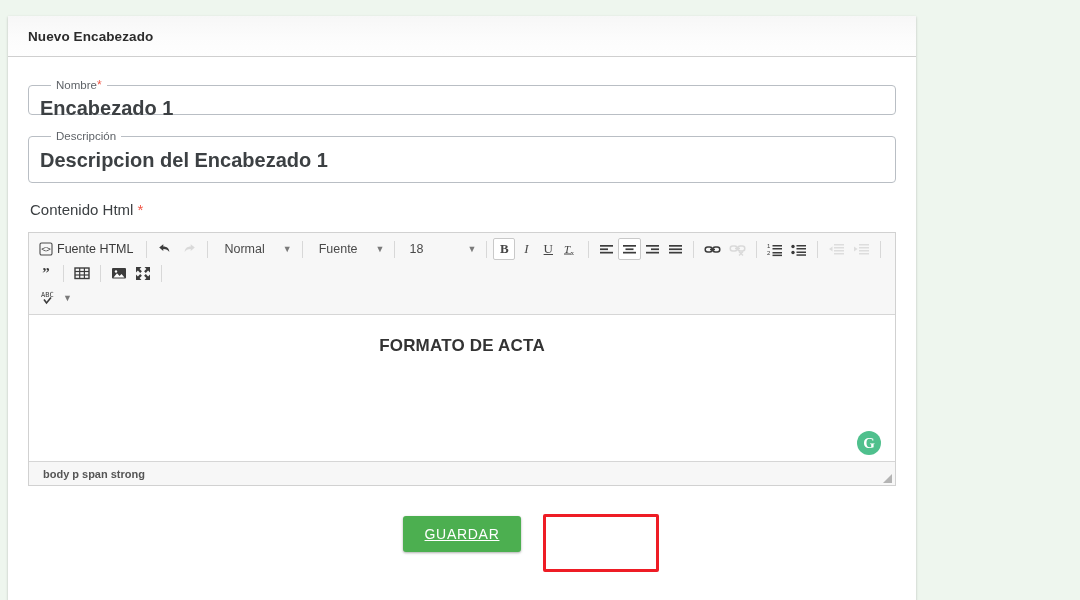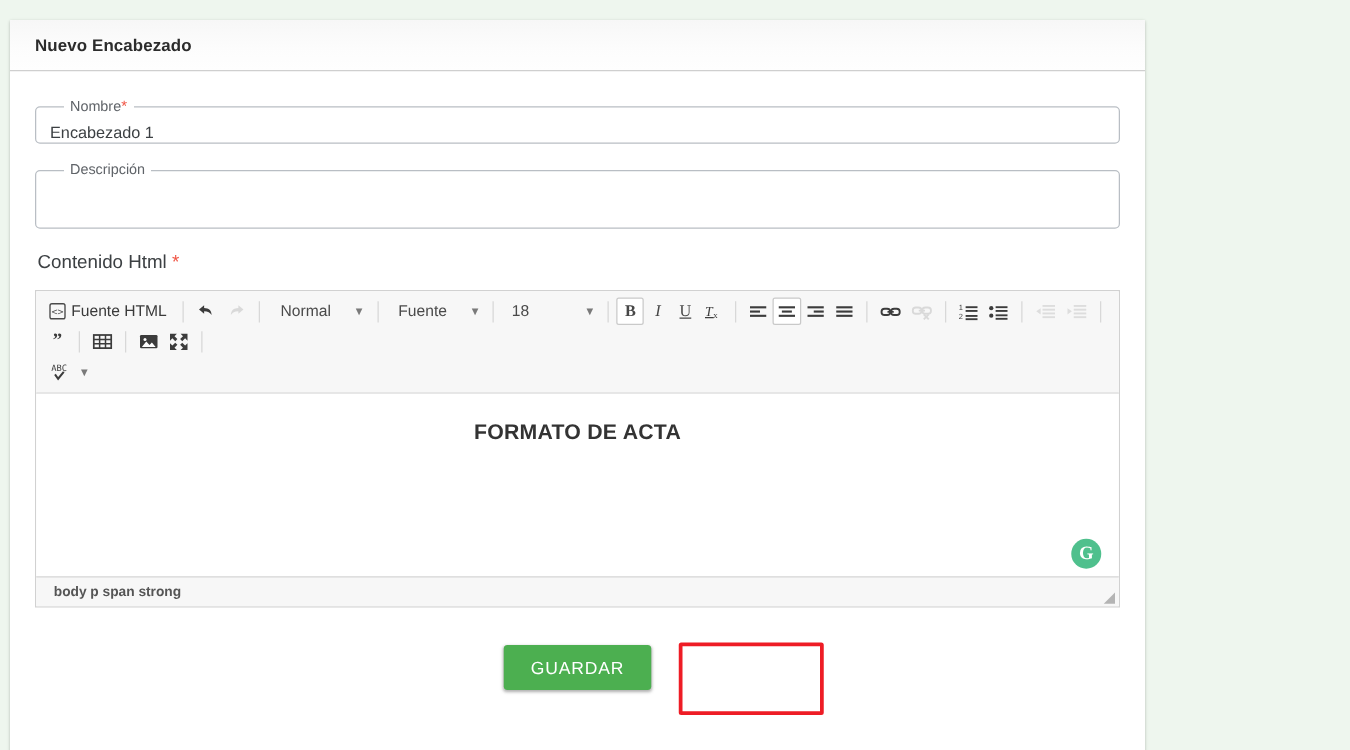--- a/index.html
+++ b/index.html
@@ -74,29 +74,30 @@
     padding: 0 5px;
     font-size: 11.5px;
     color: #5f6368;
     line-height: 1;
   }
   .field legend .req { color: #f05545; font-size: 12px; }
   .field .value {
     position: absolute;
     left: 12px;
     top: 18px;
-    font-size: 13px;
+    font-size: 20px;
     color: #3c4043;
     line-height: 18px;
     background: transparent;
     border: 0;
     outline: none;
     width: calc(100% - 24px);
     font-family: "Liberation Sans", sans-serif;
     padding: 0;
+    font-weight: bold;
   }
 
   
   .section-label {
     font-size: 15px;
     color: #3c4043;
     margin: 18px 0 14px 2px;
   }
   .section-label .req { color: #f05545; }
 
@@ -244,20 +245,21 @@
   .btn-cancel {
     background: #fff;
     color: #3c3c3c;
     box-shadow: 0 1px 3px rgba(0,0,0,.18), 0 1px 2px rgba(0,0,0,.10);
   }
   .btn-save {
     background: #4caf50;
     color: #fff;
     box-shadow: 0 1px 3px rgba(0,0,0,.22), 0 1px 2px rgba(0,0,0,.12);
     padding: 0 22px;
+    text-decoration: underline;
   }
 
   
   .annotation-box {
     position: absolute;
     left: 543px;
     top: 514px;
     width: 116px;
     height: 58px;
     border: 3px solid #ee1c25;
@@ -285,20 +287,21 @@
         </fieldset>
         <input class="value" type="text" value="Encabezado 1" style="">
       </div>
 
       <div class="field tall">
         <fieldset>
           <legend>
             <span>Descripción</span>
           </legend>
         </fieldset>
+        <input class="value" type="text" value="Descripcion del Encabezado 1" style="">
       </div>
 
       <div class="section-label">
         <span>Contenido Html</span> <span class="req">*</span>
       </div>
 
       <div class="editor">
 
         <div class="editor-toolbar">
           <div class="tb-row">

